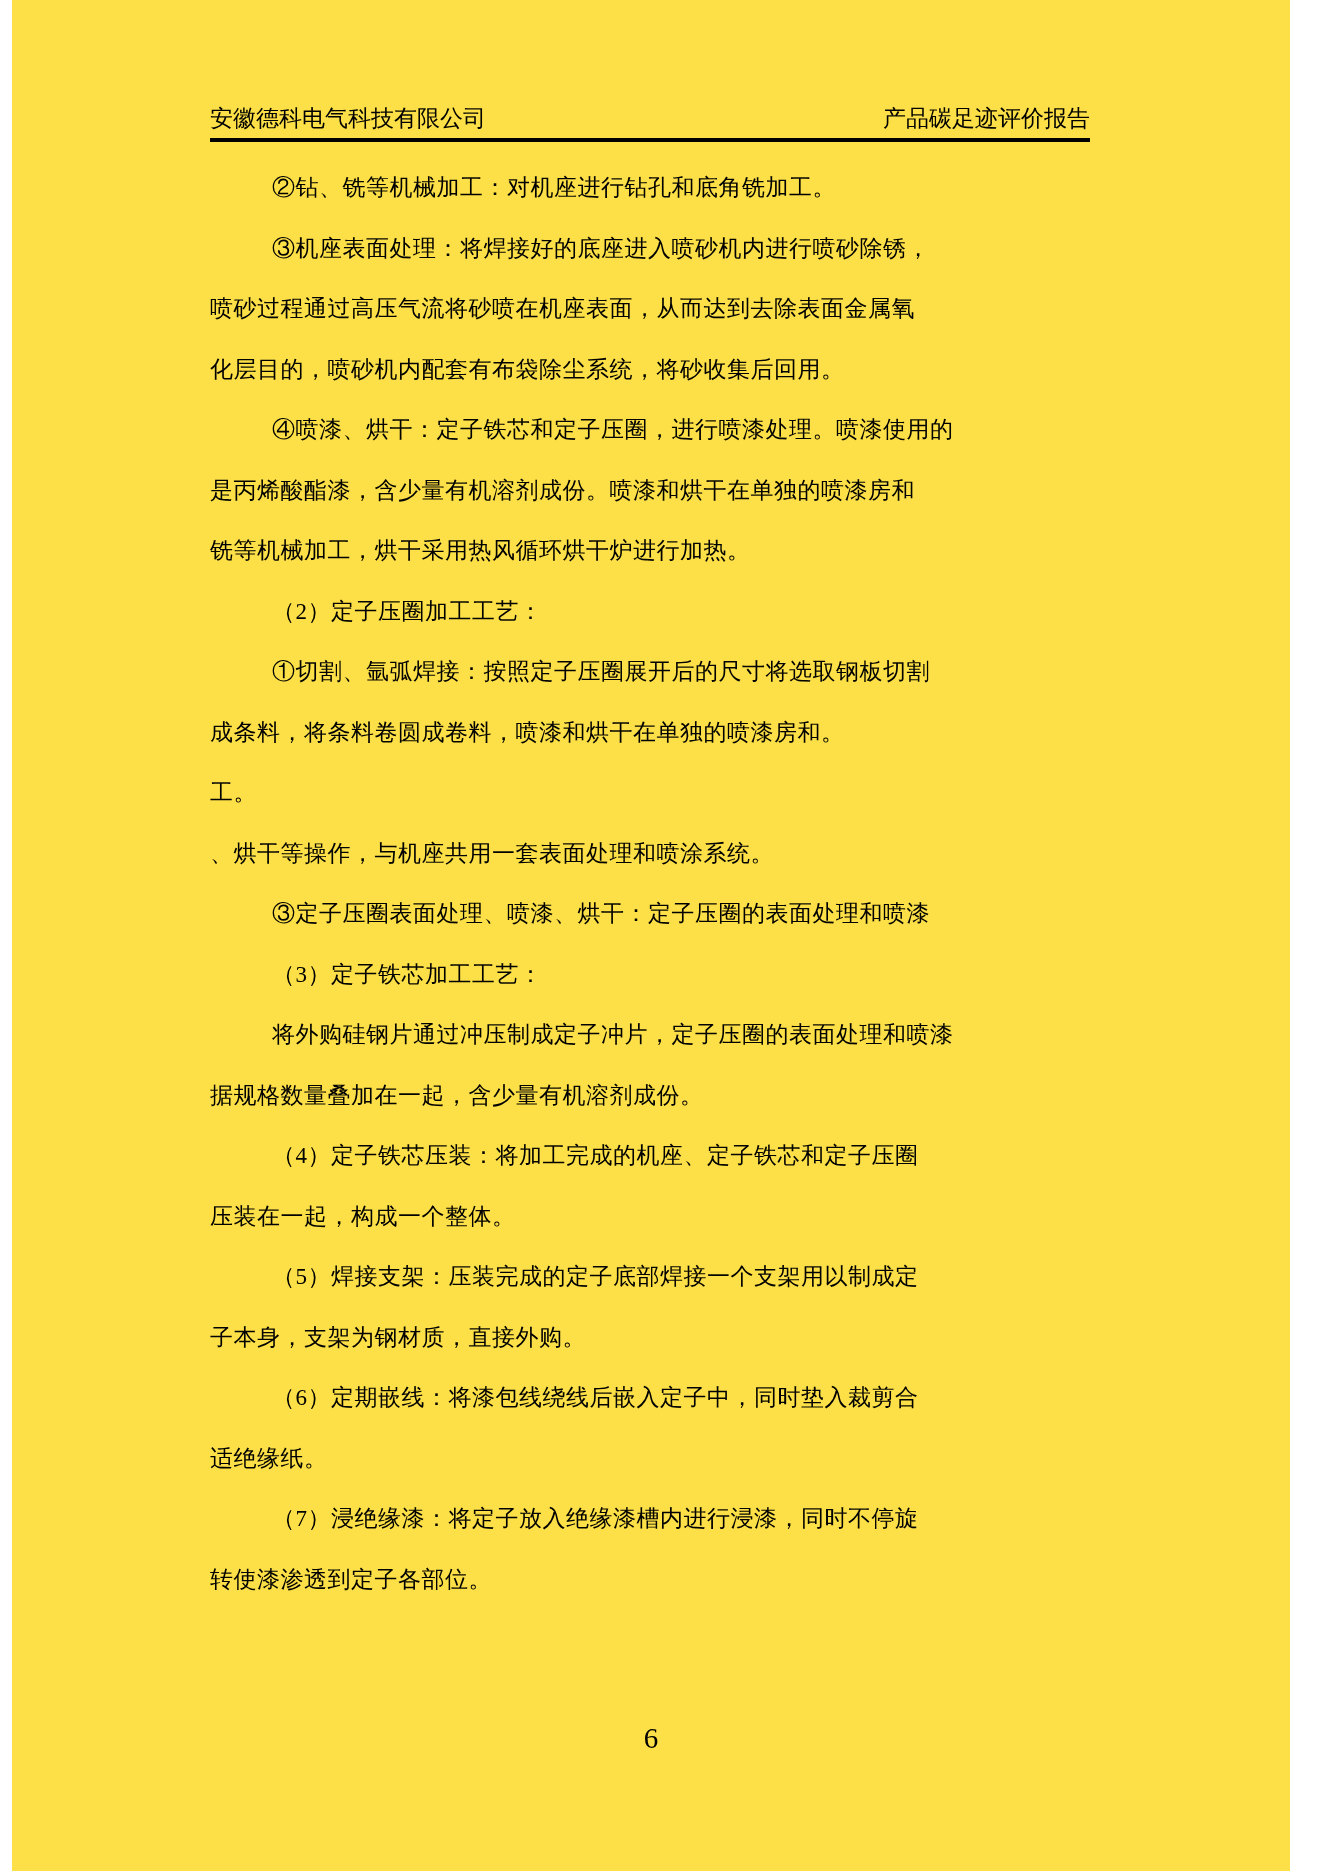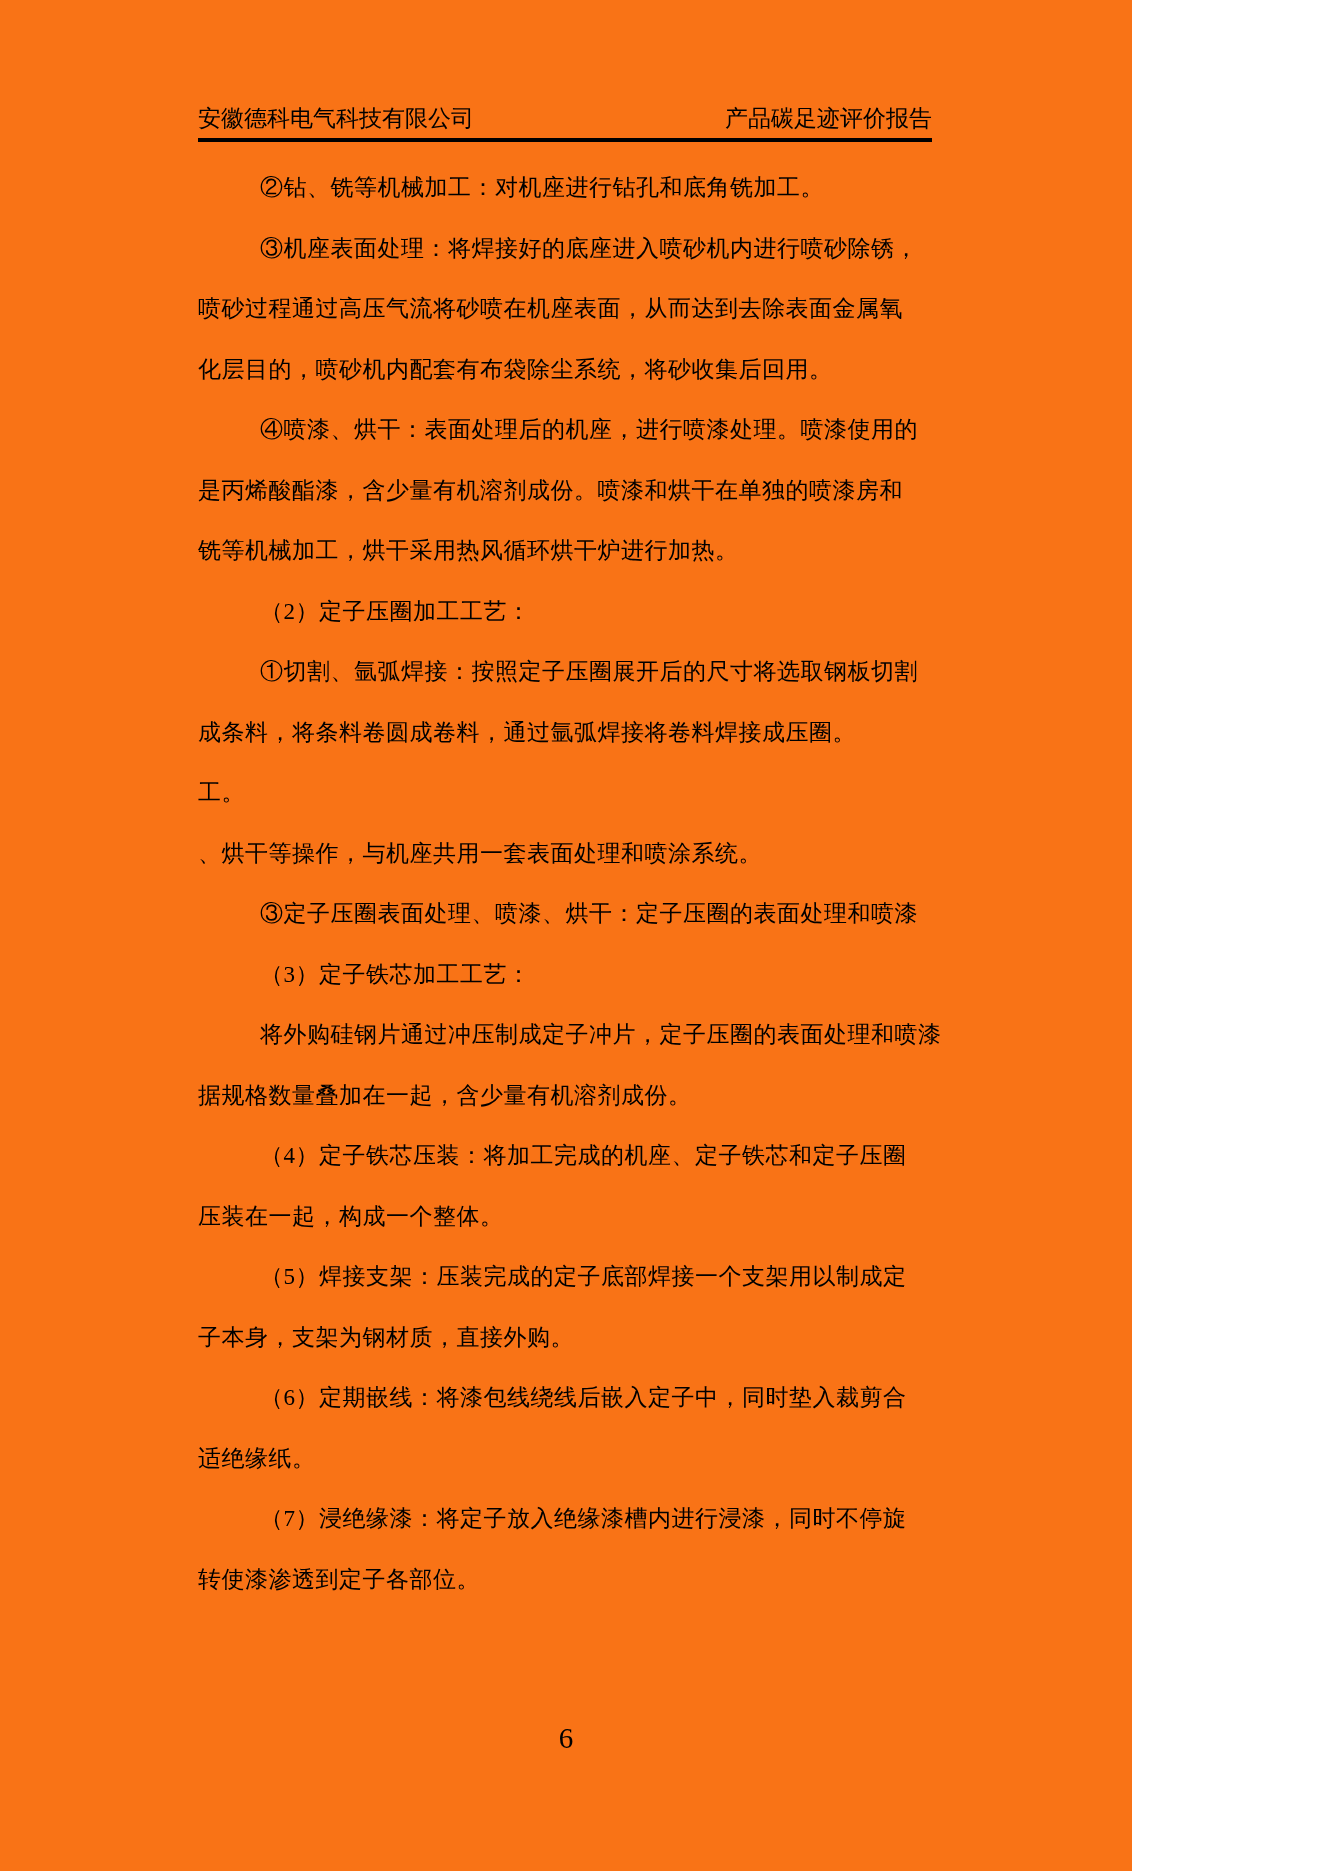--- a/index.html
+++ b/index.html
@@ -2,26 +2,27 @@
 <html><head>
 <meta charset="utf-8">
 <style>
   html, body {
     margin: 0;
     padding: 0;
     background: #ffffff;
   }
   .page {
     position: relative;
-    width: 1132px;
+    width: 1278px;
     height: 1871px;
-    background: #f97316;
+    background: #fde047;
     overflow: hidden;
     font-family: "Liberation Serif", "DejaVu Serif", serif;
     color: #000000;
+    margin-left: 12px;
   }
   .header {
     position: absolute;
     left: 198px;
     right: 200px;
     top: 102px;
     height: 32px;
     display: flex;
     justify-content: space-between;
     align-items: flex-end;
@@ -75,26 +76,26 @@
     <span>产品碳足迹评价报告</span>
   </div>
 
   <div class="header-rule"></div>
 
   <div class="body-text" id="body-lines">
       <div class="line indent">②钻、铣等机械加工：对机座进行钻孔和底角铣加工。</div>
       <div class="line indent">③机座表面处理：将焊接好的底座进入喷砂机内进行喷砂除锈，</div>
       <div class="line">喷砂过程通过高压气流将砂喷在机座表面，从而达到去除表面金属氧</div>
       <div class="line">化层目的，喷砂机内配套有布袋除尘系统，将砂收集后回用。</div>
-      <div class="line indent">④喷漆、烘干：表面处理后的机座，进行喷漆处理。喷漆使用的</div>
+      <div class="line indent">④喷漆、烘干：定子铁芯和定子压圈，进行喷漆处理。喷漆使用的</div>
       <div class="line">是丙烯酸酯漆，含少量有机溶剂成份。喷漆和烘干在单独的喷漆房和</div>
       <div class="line">铣等机械加工，烘干采用热风循环烘干炉进行加热。</div>
       <div class="line indent">（2）定子压圈加工工艺：</div>
       <div class="line indent">①切割、氩弧焊接：按照定子压圈展开后的尺寸将选取钢板切割</div>
-      <div class="line">成条料，将条料卷圆成卷料，通过氩弧焊接将卷料焊接成压圈。</div>
+      <div class="line">成条料，将条料卷圆成卷料，喷漆和烘干在单独的喷漆房和。</div>
       <div class="line">工。</div>
       <div class="line">、烘干等操作，与机座共用一套表面处理和喷涂系统。</div>
       <div class="line indent">③定子压圈表面处理、喷漆、烘干：定子压圈的表面处理和喷漆</div>
       <div class="line indent">（3）定子铁芯加工工艺：</div>
       <div class="line indent">将外购硅钢片通过冲压制成定子冲片，定子压圈的表面处理和喷漆</div>
       <div class="line">据规格数量叠加在一起，含少量有机溶剂成份。</div>
       <div class="line indent">（4）定子铁芯压装：将加工完成的机座、定子铁芯和定子压圈</div>
       <div class="line">压装在一起，构成一个整体。</div>
       <div class="line indent">（5）焊接支架：压装完成的定子底部焊接一个支架用以制成定</div>
       <div class="line">子本身，支架为钢材质，直接外购。</div>

